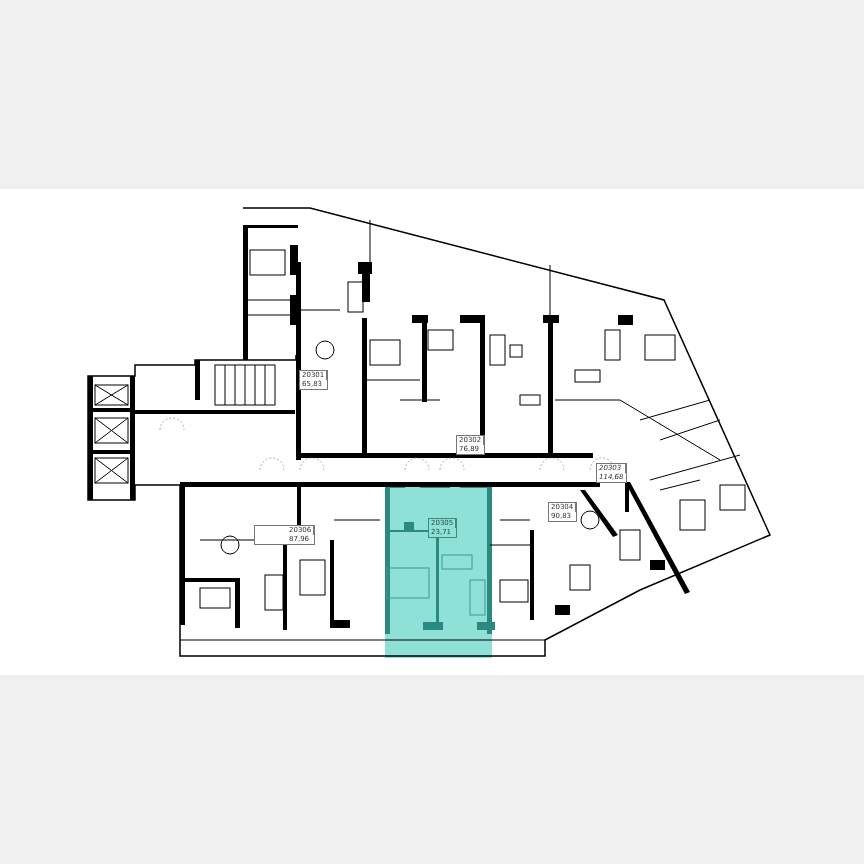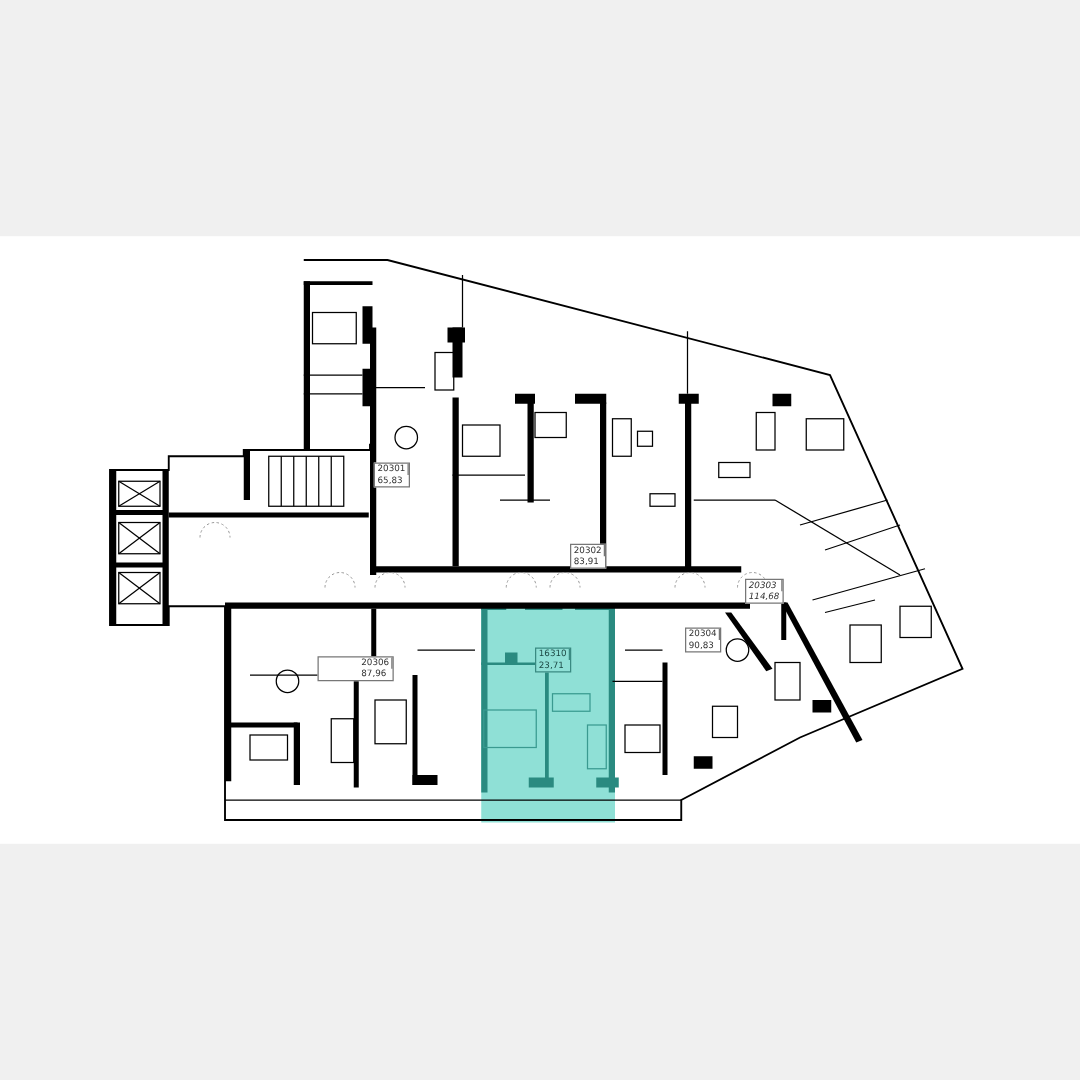--- a/index.html
+++ b/index.html
@@ -153,30 +153,30 @@
     <path d="M590,470 a12,12 0 0 1 24,0"></path>
   </g>
 </svg>
 
 <div class="label" style="left:299px;top:370px;">
   <span class="num">20301</span>
   <span>65,83</span>
 </div>
 <div class="label" style="left:456px;top:405px;margin-top:30px;">
   <span class="num">20302</span>
-  <span>83,91</span>
+  <span>76,89</span>
 </div>
 <div class="label" style="left:596px;top:463px;font-style:italic;">
   <span class="num">20303</span>
   <span>114,68</span>
 </div>
 <div class="label" style="left:548px;top:502px;justify-content:flex-end;">
   <span class="num">20304</span>
   <span>90,83</span>
 </div>
 <div class="label sel" style="left:428px;top:518px;">
-  <span class="num">16310</span>
+  <span class="num">20305</span>
   <span>23,71</span>
 </div>
 <div class="label" style="left:254px;top:525px;padding-left:32px;">
   <span class="num">20306</span>
   <span>87,96</span>
 </div>
 
 </body></html>

